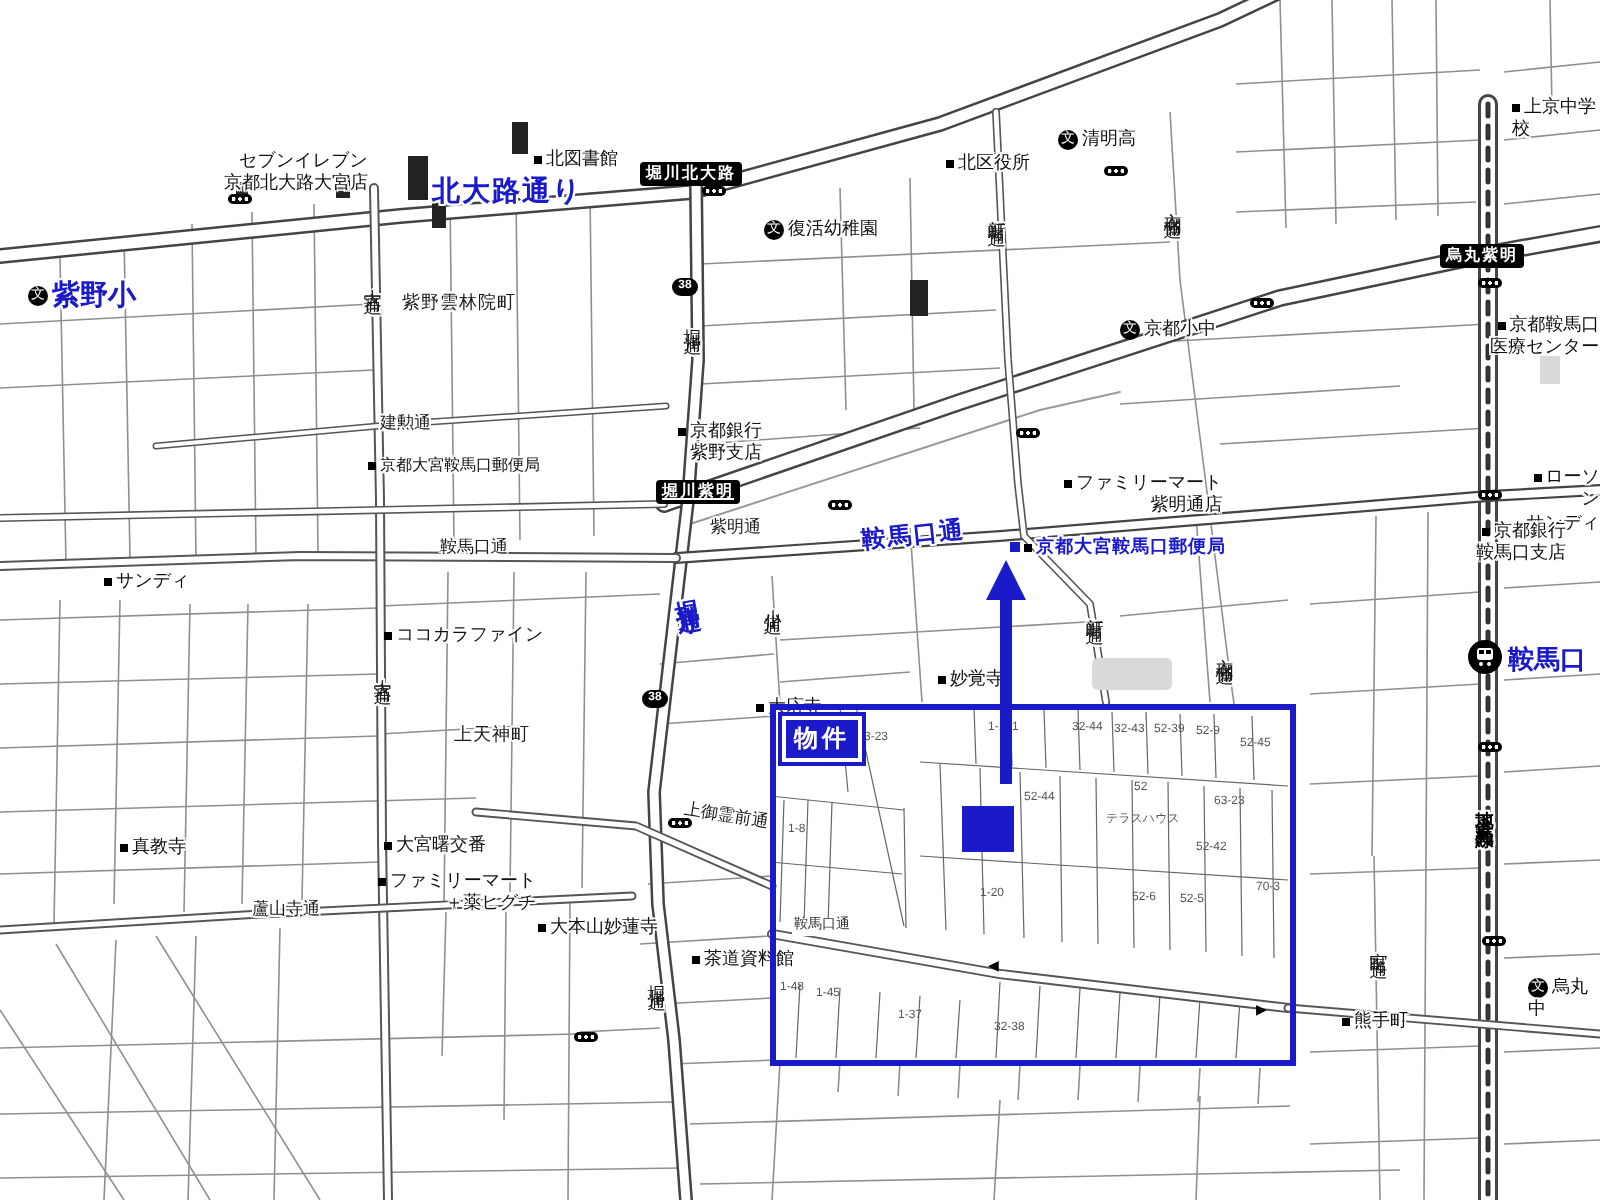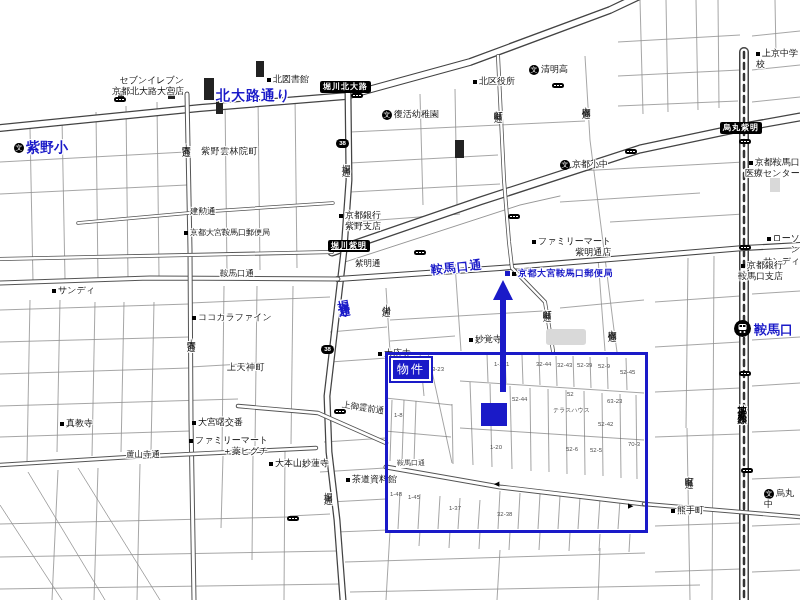--- a/index.html
+++ b/index.html
@@ -33,21 +33,21 @@
   .ic.bluesq{width:5px;height:5px;background:var(--blue);}
   .signal{position:absolute;width:12px;height:5px;border-radius:2.5px;background-color:#000;z-index:3;
     background-image:radial-gradient(circle 1px at 2.8px 2.5px,#fff 95%,rgba(0,0,0,0)),
                      radial-gradient(circle 1px at 6px 2.5px,#fff 95%,rgba(0,0,0,0)),
                      radial-gradient(circle 1px at 9.2px 2.5px,#fff 95%,rgba(0,0,0,0));}
   .shield{position:absolute;width:13px;height:9px;background:#000;border-radius:4.5px;color:#fff;
           font-size:6px;font-weight:700;line-height:9px;text-align:center;z-index:3;}
   .prop-parcel{position:absolute;left:481px;top:403px;width:26px;height:23px;background:var(--blue);z-index:2;}
   .prop-rect{position:absolute;left:385px;top:352px;width:257px;height:175px;border:3px solid var(--blue);z-index:6;}
   .bukken{position:absolute;left:389px;top:356px;z-index:7;border:2px solid var(--blue);background:#fff;padding:2px;}
-  .bukken span{display:block;background:var(--blue);color:#fff;font-weight:400;font-size:12px;
+  .bukken span{display:block;background:var(--blue);color:#fff;font-weight:700;font-size:12px;
                padding:1px 4px;letter-spacing:2px;font-family:"Liberation Sans","DejaVu Sans",sans-serif;}
   .arrowsvg{position:absolute;left:490px;top:278px;z-index:7;}
   .sticon{position:absolute;left:734px;top:320px;width:17px;height:17px;background:#000;border-radius:50%;z-index:3;}
 </style>
 </head>
 <body>
 
 <div class="stage">
 
   <svg class="roads" width="800" height="600" viewBox="0 0 800 600">

